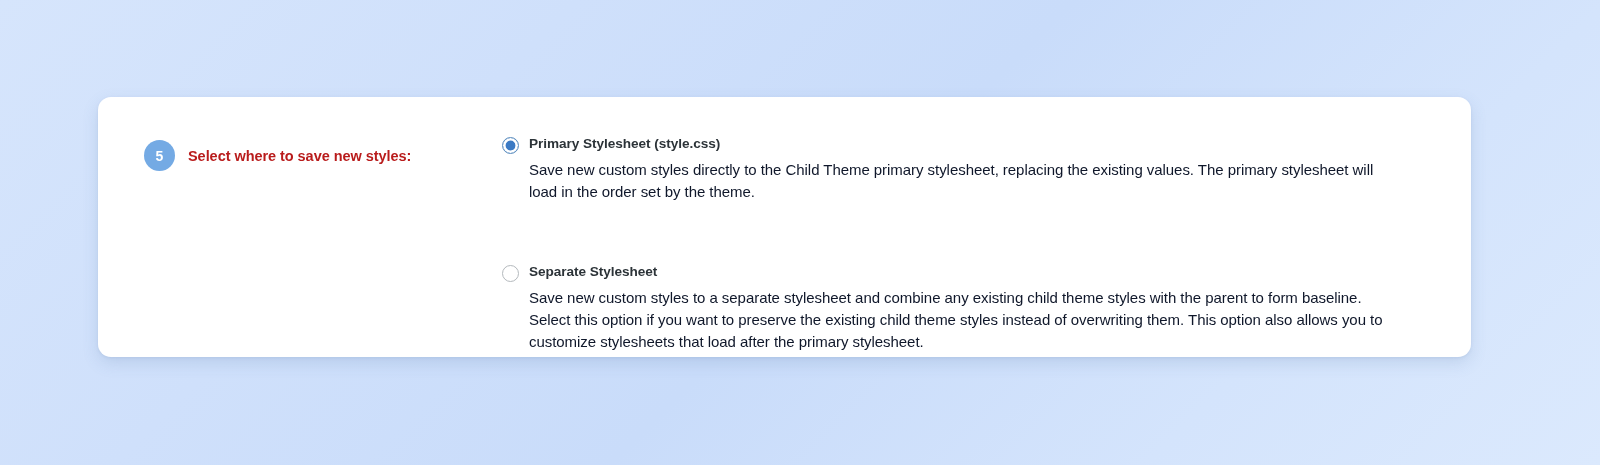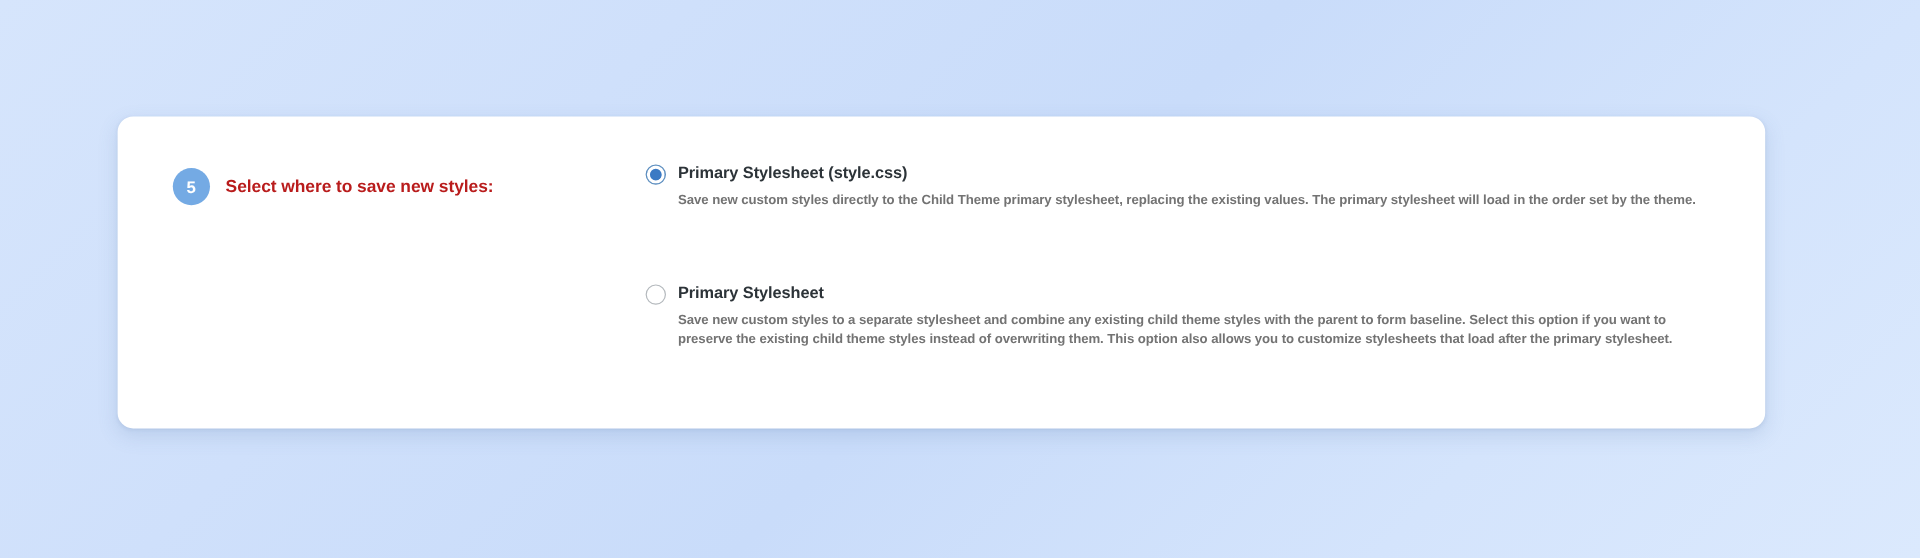--- a/index.html
+++ b/index.html
@@ -70,21 +70,21 @@
     font-size: 14.5px;
     font-weight: bold;
     color: #b91c1c;
     white-space: nowrap;
     letter-spacing: -0.05px;
   }
 
   
   .options {
     position: absolute;
-    left: 440px;
+    left: 404px;
     top: 37px;
     width: 898px;
   }
 
   .option {
     position: relative;
     padding-left: 27px;
   }
 
   .option + .option { margin-top: 59px; }
@@ -129,23 +129,23 @@
     font-size: 13.6px;
     font-weight: bold;
     color: #2c3338;
     line-height: 1.45;
     letter-spacing: -0.05px;
   }
 
   .option-desc {
     display: block;
     margin-top: 5px;
-    font-size: 11px;
-    font-weight: bold;
-    color: #737373;
+    font-size: 15px;
+    font-weight: normal;
+    color: #0f172a;
     line-height: 1.48;
     letter-spacing: -0.05px;
     max-width: 884px;
   }
 </style>
 </head>
 <body>
 
 <div class="page">
 
@@ -160,21 +160,21 @@
       <div class="options">
 
         <div class="option">
           <span class="radio checked"></span>
           <span class="option-label">Primary Stylesheet (style.css)</span>
           <span class="option-desc">Save new custom styles directly to the Child Theme primary stylesheet, replacing the existing values. The primary stylesheet will load in the order set by the theme.</span>
         </div>
 
         <div class="option">
           <span class="radio unchecked"></span>
-          <span class="option-label">Primary Stylesheet</span>
+          <span class="option-label">Separate Stylesheet</span>
           <span class="option-desc">Save new custom styles to a separate stylesheet and combine any existing child theme styles with the parent to form baseline. Select this option if you want to preserve the existing child theme styles instead of overwriting them. This option also allows you to customize stylesheets that load after the primary stylesheet.</span>
         </div>
 
       </div>
 
     </div>
   </div>
 
 </div>
 

